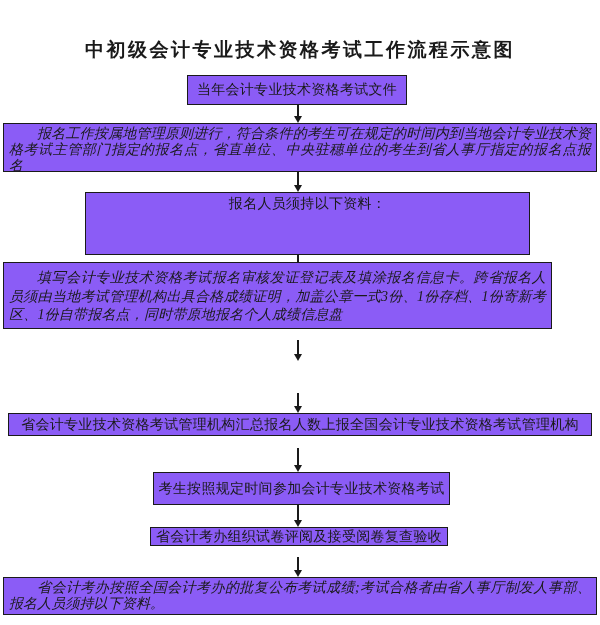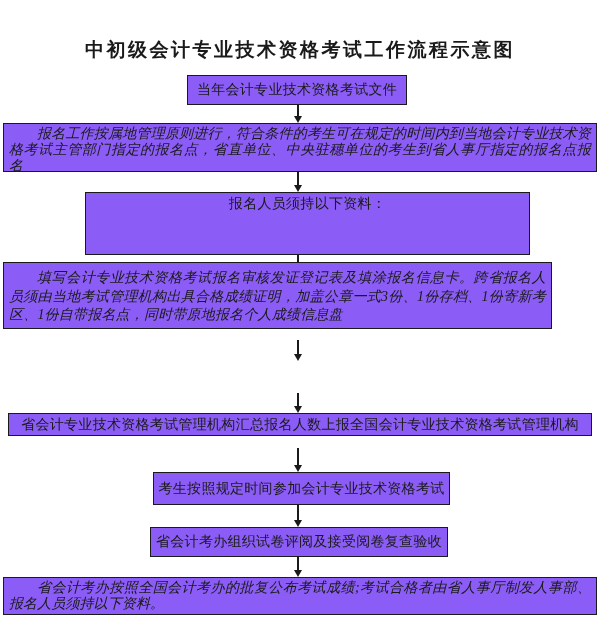--- a/index.html
+++ b/index.html
@@ -49,21 +49,21 @@
     font-style: italic;
   }
   
   #box1 { left: 187px; top: 75px;  width: 220px; height: 30px; }
   #box2 { left: 3px;   top: 123px; width: 594px; height: 49px; line-height: 15.8px; letter-spacing: 0.2px; }
   #box3 { left: 85px;  top: 192px; width: 445px; height: 63px; padding: 1px 0 0 0; }
   #box4 { left: 3px;   top: 262px; width: 549px; height: 67px; padding-top: 6px; line-height: 18.5px; letter-spacing: 0.2px; }
   #box5 { left: 93px;  top: 361px; width: 417px; height: 32px; }
   #box6 { left: 8px;   top: 413px; width: 584px; height: 23px; }
   #box7 { left: 153px; top: 472px; width: 297px; height: 33px; }
-  #box8 { left: 150px; top: 527px; width: 298px; height: 30px; }
+  #box8 { left: 150px; top: 527px; width: 298px; height: 19px; }
   #box9 { left: 3px;   top: 577px; width: 594px; height: 38px; line-height: 16px; letter-spacing: 0.1px; }
 
   
   .materials-heading {
     text-align: center;
     line-height: 20px;
   }
   .materials-grid {
     display: grid;
     grid-template-columns: 144px 1fr;

